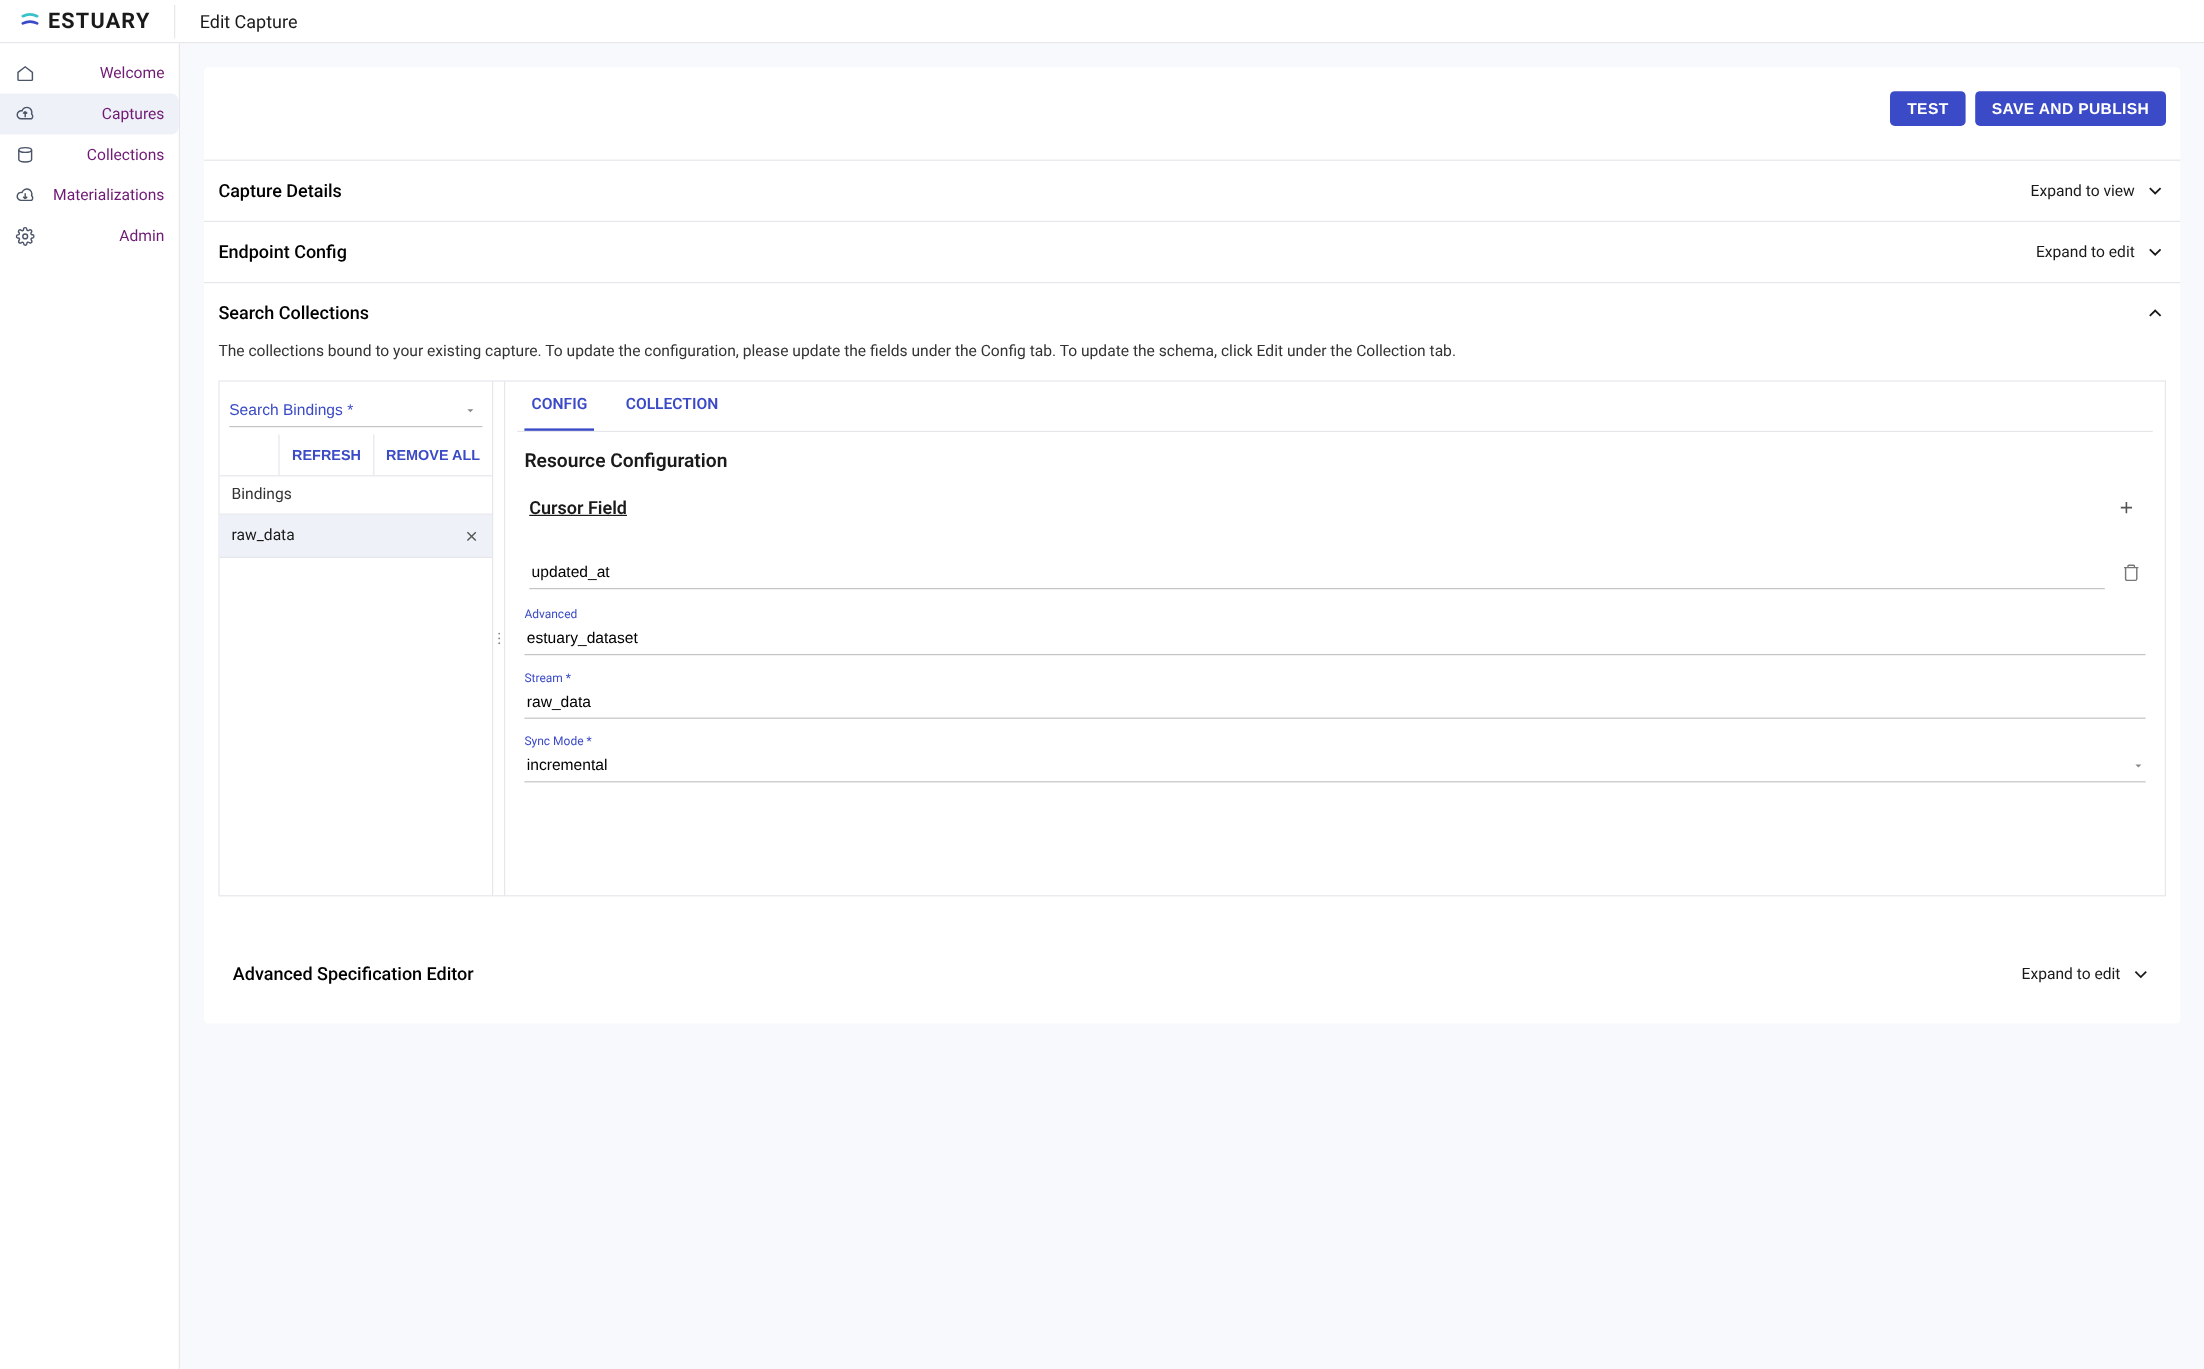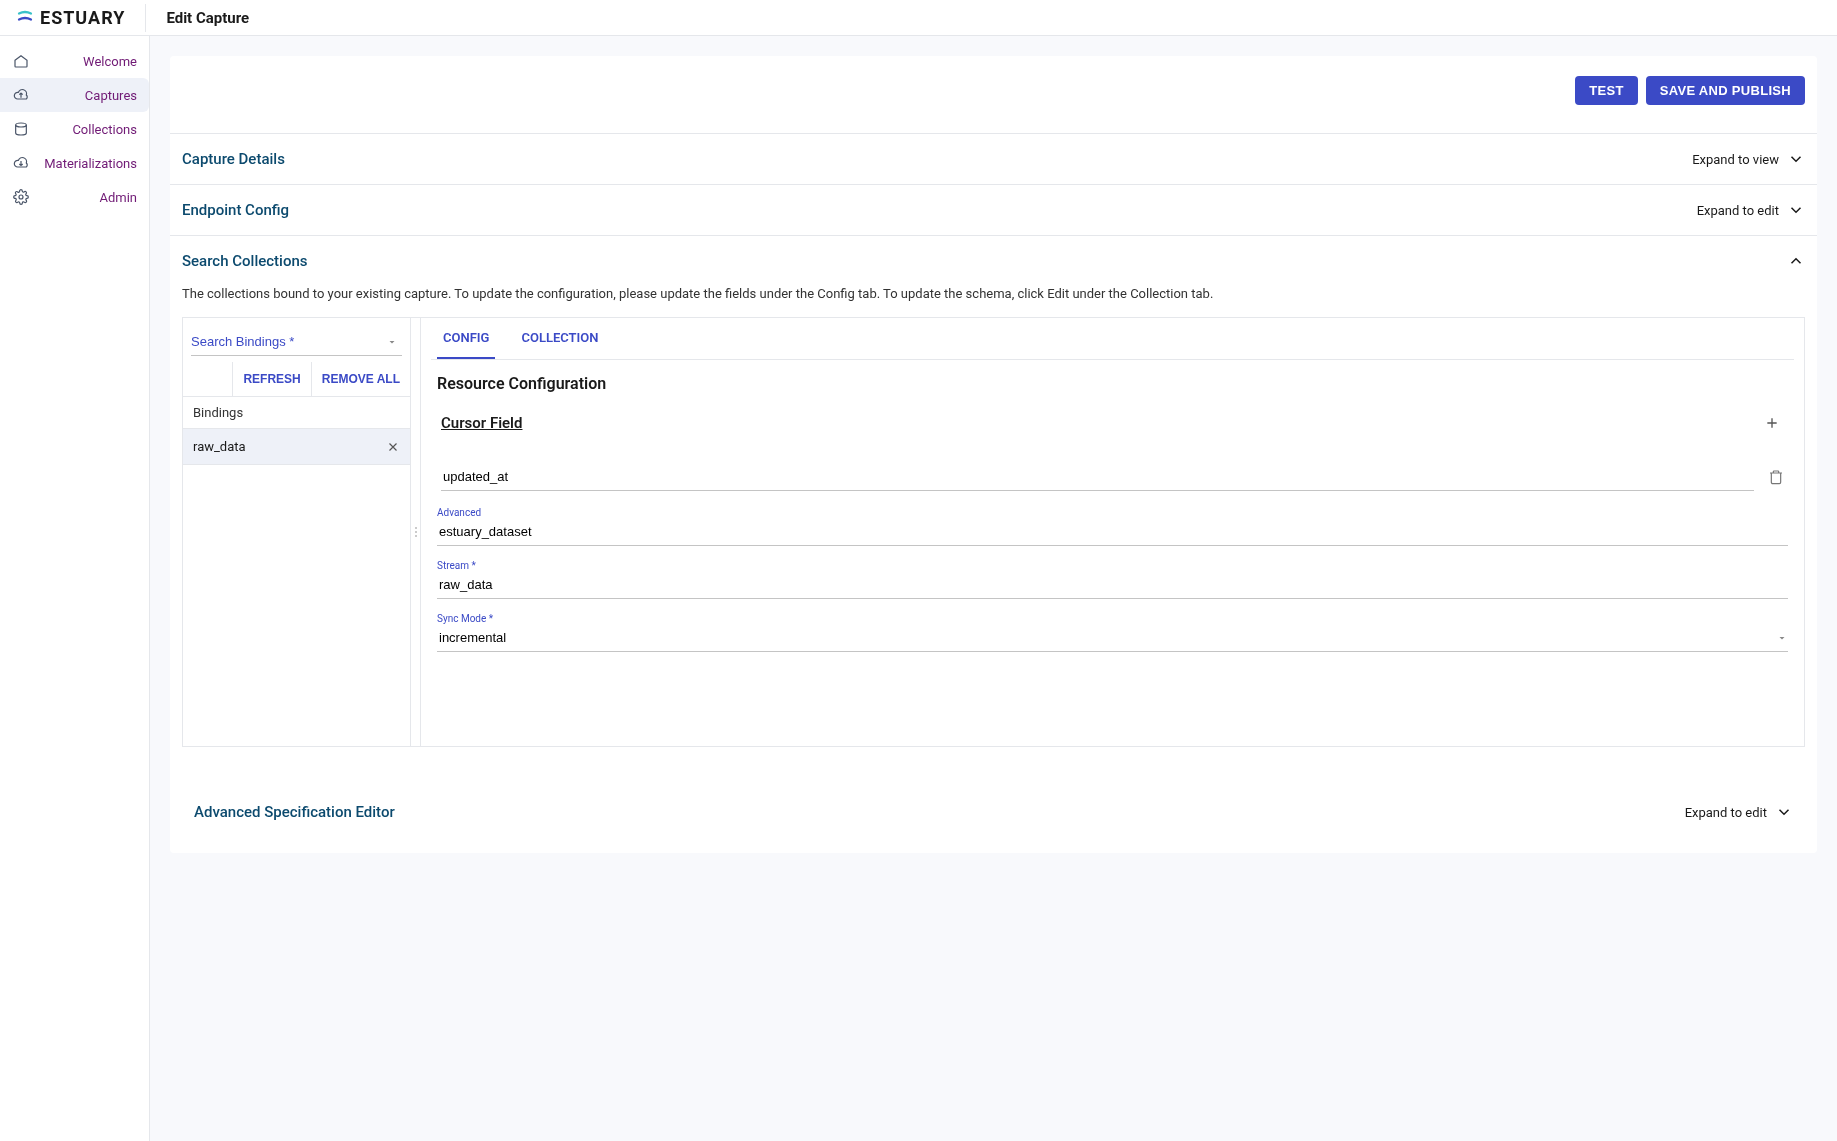--- a/index.html
+++ b/index.html
@@ -32,21 +32,21 @@
       height: 18px;
     }
     .header-divider {
       width: 1px;
       height: 28px;
       background: #e5e7eb;
       margin: 0 20px;
     }
     .page-title {
       font-size: 15px;
-      font-weight: 700;
+      font-weight: 400;
       color: #1a1a1a;
     }
     .body { display: flex; flex: 1; overflow: hidden; }
     .sidebar {
       width: 150px;
       background: #fff;
       border-right: 1px solid #e5e7eb;
       padding-top: 8px;
     }
     .sidebar-item {
@@ -104,21 +104,21 @@
       display: flex;
       justify-content: space-between;
       align-items: center;
       padding: 16px 12px;
       border-top: 1px solid #e5e7eb;
       cursor: pointer;
     }
     .accordion-title {
       font-size: 15px;
       font-weight: 500;
-      color: #0c4a6e;
+      color: #000000;
     }
     .accordion-action {
       display: flex;
       align-items: center;
       gap: 8px;
       font-size: 13px;
       color: #1a1a1a;
     }
     .accordion-content {
       padding: 0 12px 16px 12px;

